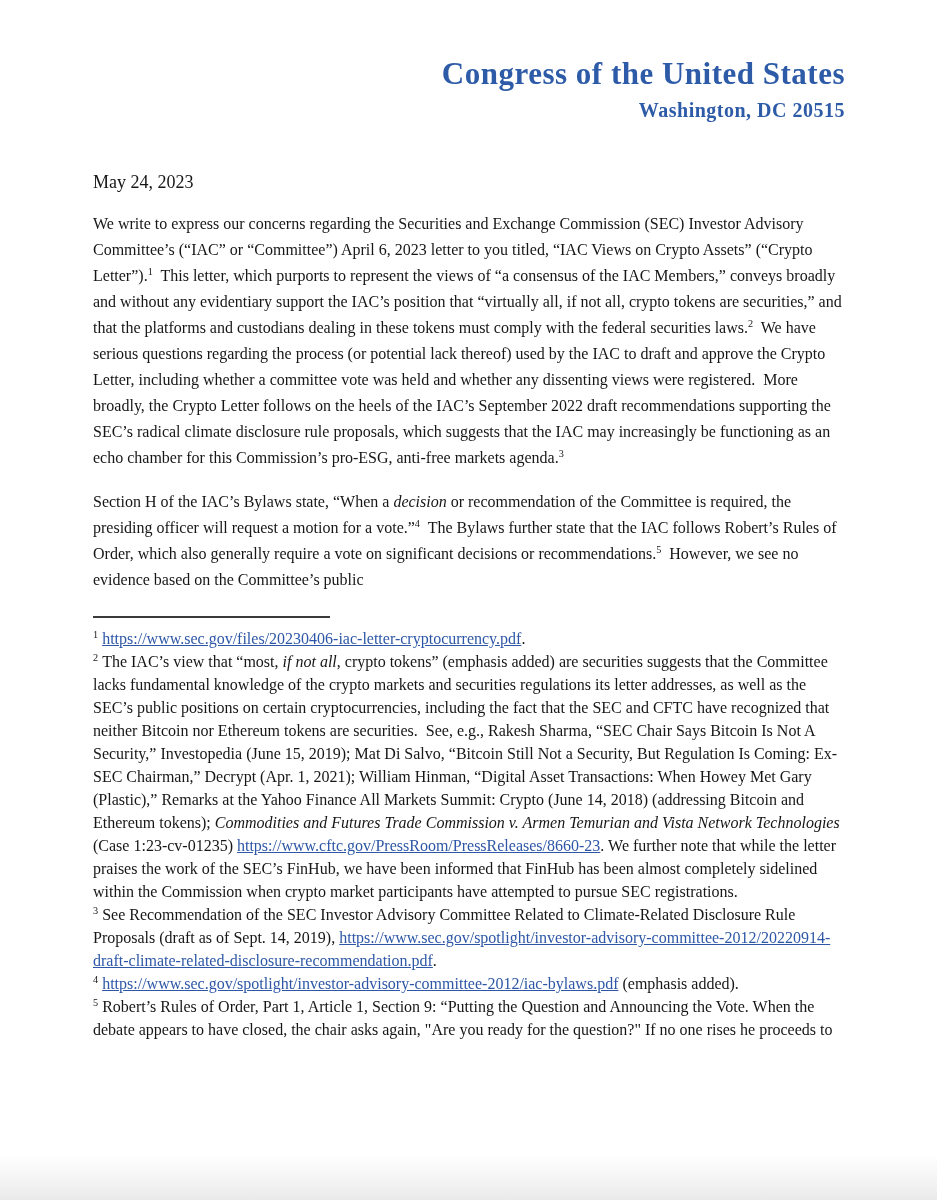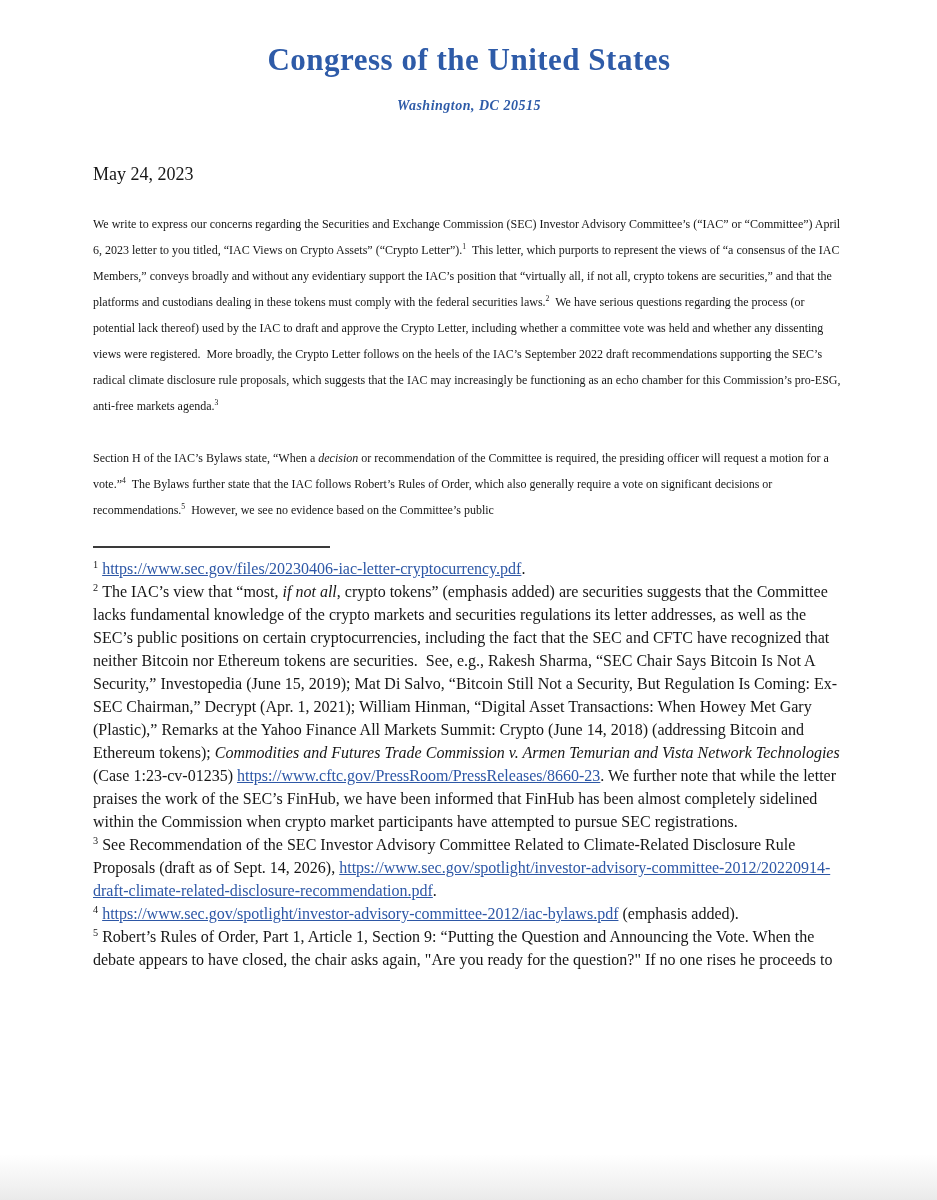--- a/index.html
+++ b/index.html
@@ -8,48 +8,47 @@
     position: relative;
     width: 937px;
     height: 1200px;
     margin: 0 auto;
     background: #ffffff;
     overflow: hidden;
     font-family: "Liberation Serif", serif;
     color: #161616;
   }
   .content { padding: 0 92px 0 93px; }
-  .letterhead { text-align: center; padding-top: 42px; }
+  .letterhead { text-align: right; padding-top: 56px; }
   .letterhead-org {
     font-size: 31px;
     font-weight: bold;
     color: #2e5ba8;
     letter-spacing: 0.5px;
   }
   .letterhead-address {
-    font-size: 14px;
+    font-size: 20px;
     font-weight: bold;
     color: #2e5ba8;
-    margin-top: 20px;
+    margin-top: 7px;
     letter-spacing: 0.5px;
-    font-style: italic;
   }
   .date-line {
     text-align: left;
     margin-top: 50px;
     font-size: 18px;
   }
   .salutation {
     margin-top: 33px;
     font-size: 18px;
   }
   .body-para {
-    font-size: 12px;
+    font-size: 16px;
     line-height: 26px;
-    margin: 26px 0 0 0;
+    margin: 18px 0 0 0;
     white-space: pre-wrap;
   }
   .body-para sup, .footnote sup {
     font-size: 64%;
     line-height: 0;
     vertical-align: super;
   }
   .fn-sep {
     width: 237px;
     border: none;
@@ -92,20 +91,20 @@
 
     <p class="body-para"><span>We write to express our concerns regarding the Securities and Exchange Commission (SEC) Investor Advisory Committee’s (“IAC” or “Committee”) April 6, 2023 letter to you titled, “IAC Views on Crypto Assets” (“Crypto Letter”).</span><sup>1</sup><span>  This letter, which purports to represent the views of “a consensus of the IAC Members,” conveys broadly and without any evidentiary support the IAC’s position that “virtually all, if not all, crypto tokens are securities,” and that the platforms and custodians dealing in these tokens must comply with the federal securities laws.</span><sup>2</sup><span>  We have serious questions regarding the process (or potential lack thereof) used by the IAC to draft and approve the Crypto Letter, including whether a committee vote was held and whether any dissenting views were registered.  More broadly, the Crypto Letter follows on the heels of the IAC’s September 2022 draft recommendations supporting the SEC’s radical climate disclosure rule proposals, which suggests that the IAC may increasingly be functioning as an echo chamber for this Commission’s pro-ESG, anti-free markets agenda.</span><sup>3</sup></p>
 
     <p class="body-para"><span>Section H of the IAC’s Bylaws state, “When a </span><i>decision</i><span> or recommendation of the Committee is required, the presiding officer will request a motion for a vote.”</span><sup>4</sup><span>  The Bylaws further state that the IAC follows Robert’s Rules of Order, which also generally require a vote on significant decisions or recommendations.</span><sup>5</sup><span>  However, we see no evidence based on the Committee’s public</span></p>
 
     <hr class="fn-sep">
 
     <div class="footnotes">
       <div class="footnote"><sup class="fn-num">1</sup><span><a class="doc-link" href="#">https://www.sec.gov/files/20230406-iac-letter-cryptocurrency.pdf</a><span>.</span></span></div>
       <div class="footnote"><sup class="fn-num">2</sup><span><span>The IAC’s view that “most, </span><i>if not all</i><span>, crypto tokens” (emphasis added) are securities suggests that the Committee lacks fundamental knowledge of the crypto markets and securities regulations its letter addresses, as well as the SEC’s public positions on certain cryptocurrencies, including the fact that the SEC and CFTC have recognized that neither Bitcoin nor Ethereum tokens are securities.  See, e.g., Rakesh Sharma, “SEC Chair Says Bitcoin Is Not A Security,” Investopedia (June 15, 2019); Mat Di Salvo, “Bitcoin Still Not a Security, But Regulation Is Coming: Ex-SEC Chairman,” Decrypt (Apr. 1, 2021); William Hinman, “Digital Asset Transactions: When Howey Met Gary (Plastic),” Remarks at the Yahoo Finance All Markets Summit: Crypto (June 14, 2018) (addressing Bitcoin and Ethereum tokens); </span><i>Commodities and Futures Trade Commission v. Armen Temurian and Vista Network Technologies</i><span> (Case 1:23-cv-01235) </span><a class="doc-link" href="#">https://www.cftc.gov/PressRoom/PressReleases/8660-23</a><span>. We further note that while the letter praises the work of the SEC’s FinHub, we have been informed that FinHub has been almost completely sidelined within the Commission when crypto market participants have attempted to pursue SEC registrations.</span></span></div>
-      <div class="footnote"><sup class="fn-num">3</sup><span><span>See Recommendation of the SEC Investor Advisory Committee Related to Climate-Related Disclosure Rule Proposals (draft as of Sept. 14, 2026), </span><a class="doc-link" href="#">https://www.sec.gov/spotlight/investor-advisory-committee-2012/20220914-draft-climate-related-disclosure-recommendation.pdf</a><span>.</span></span></div>
+      <div class="footnote"><sup class="fn-num">3</sup><span><span>See Recommendation of the SEC Investor Advisory Committee Related to Climate-Related Disclosure Rule Proposals (draft as of Sept. 14, 2019), </span><a class="doc-link" href="#">https://www.sec.gov/spotlight/investor-advisory-committee-2012/20220914-draft-climate-related-disclosure-recommendation.pdf</a><span>.</span></span></div>
       <div class="footnote"><sup class="fn-num">4</sup><span><a class="doc-link" href="#">https://www.sec.gov/spotlight/investor-advisory-committee-2012/iac-bylaws.pdf</a><span> (emphasis added).</span></span></div>
       <div class="footnote"><sup class="fn-num">5</sup><span><span>Robert’s Rules of Order, Part 1, Article 1, Section 9: “Putting the Question and Announcing the Vote. When the debate appears to have closed, the chair asks again, "Are you ready for the question?" If no one rises he proceeds to</span></span></div>
     </div>
 
   </div>
   <div class="page-bottom-shade"></div>
 </div>
 
 </body></html>

